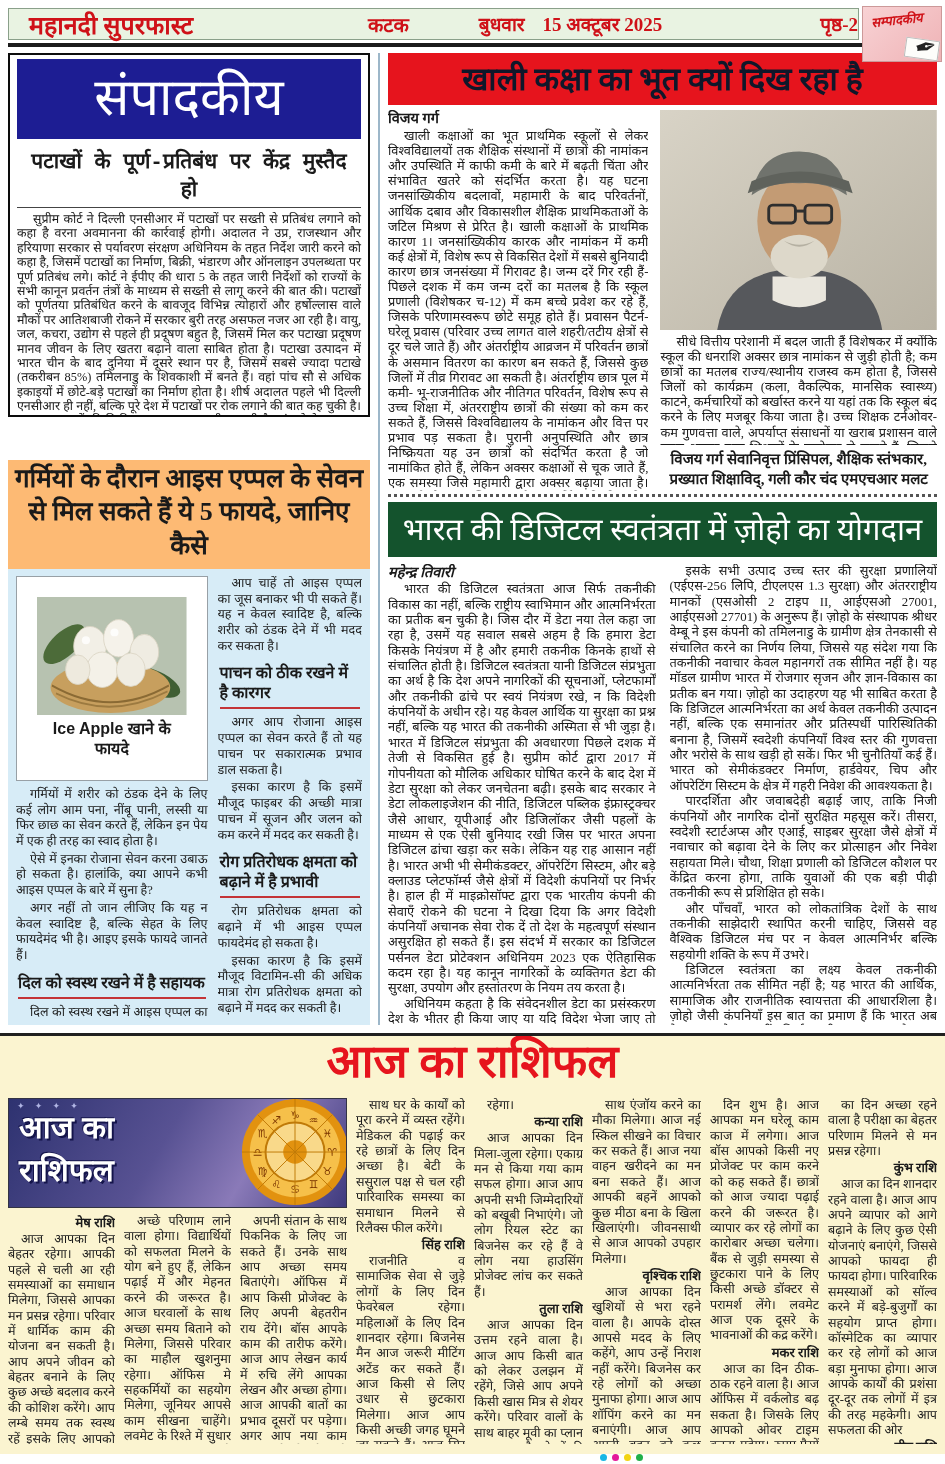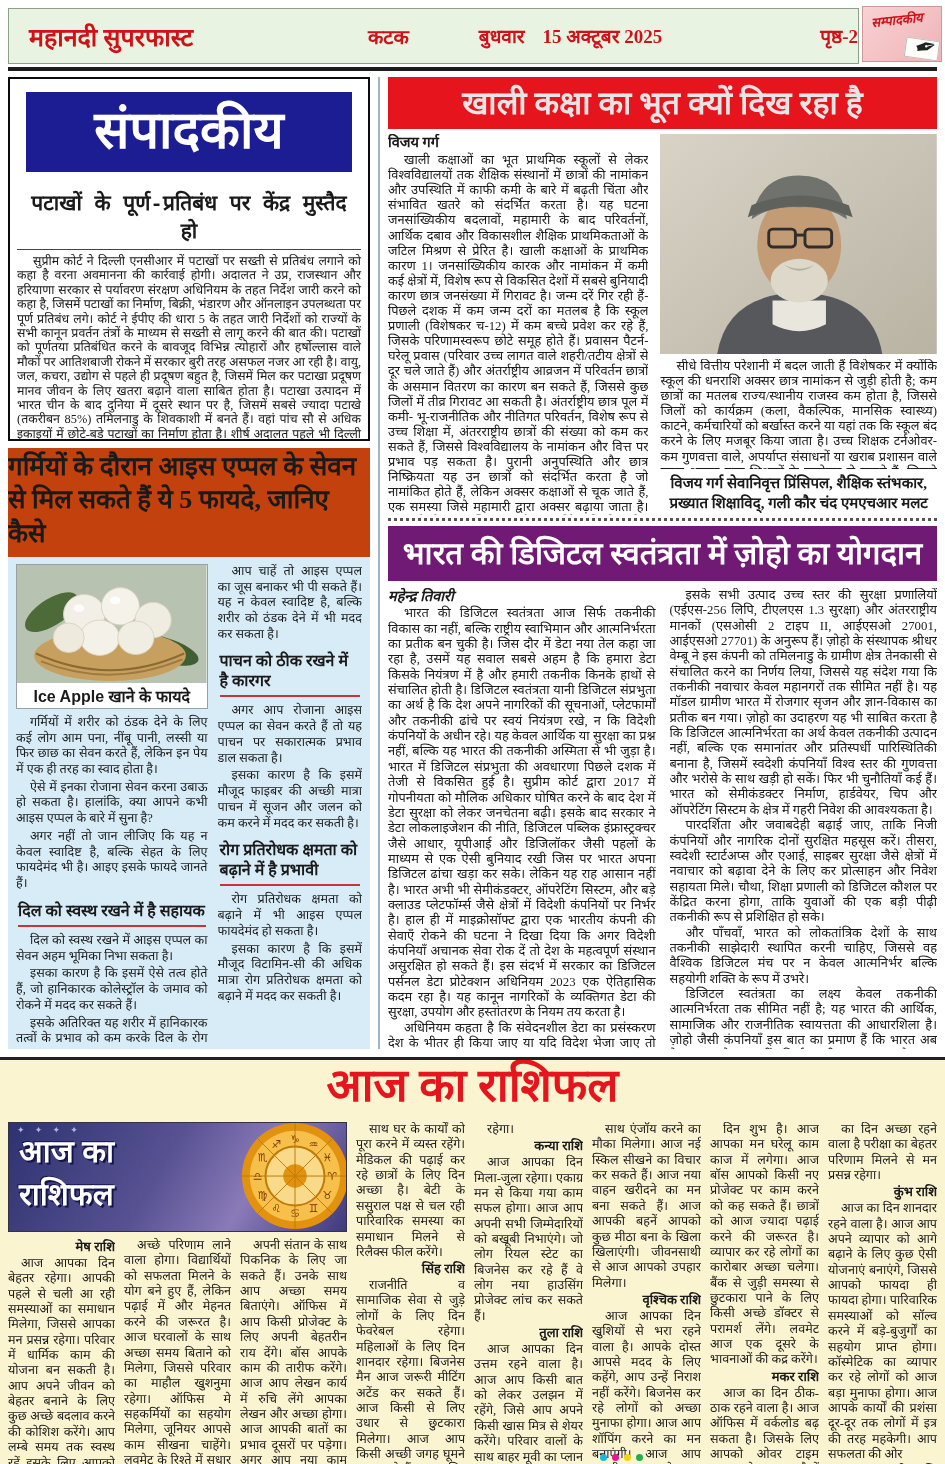--- a/index.html
+++ b/index.html
@@ -1,21 +1,21 @@
 <!DOCTYPE html>
 <html><head>
 <meta charset="utf-8">
 <style>
   * { margin:0; padding:0; box-sizing:border-box; }
   html,body { background:#ffffff; }
   body { width:945px; height:1464px; position:relative; overflow:hidden;
          font-family:"Liberation Serif","DejaVu Serif",serif; color:#1a1a1a; }
 
   
-  .masthead { margin:8px 86px 0 8px; height:56px; background:#e9f3e2;
+  .masthead { margin:8px 86px 0 8px; height:32px; background:#e9f3e2;
               border:1px solid #8aa08a; display:flex; align-items:center; color:#cf1118; }
   .mh-name { font-size:25px; font-weight:bold; padding-left:20px; }
   .mh-city { font-size:20px; font-weight:bold; margin-left:175px; }
   .mh-day  { font-size:19px; font-weight:bold; margin-left:70px; }
   .mh-date { font-size:19px; font-weight:bold; margin-left:18px; }
   .mh-page { font-size:19px; font-weight:bold; margin-left:auto; padding-right:0; }
   .corner { position:absolute; top:6px; right:3px; width:80px; height:56px;
             background:linear-gradient(135deg,#f8d2d4,#efb3b6); border:1px solid #c99;
             overflow:hidden; }
   .corner-label { display:block; color:#d01218; font-weight:bold; font-style:italic;
@@ -27,60 +27,60 @@
   .top-rule { height:4px; background:#1c1c1c; margin:3px 8px 0 8px; }
 
   
   .columns-wrap { display:flex; gap:8px; margin:6px 8px 0 8px; height:972px; }
   .strip-left  { width:362px; display:flex; flex-direction:column; }
   .strip-sep   { width:0; border-left:2px solid #9db7c9; }
   .strip-right { flex:1; display:flex; flex-direction:column; min-width:0; }
 
   
   .editorial-box { height:364px; border:2px solid #0c0c0c; padding:4px 7px; overflow:hidden; background:#fff; }
-  .ed-banner { background:#1d1d93; color:#fff; text-align:center; font-weight:bold;
-               font-size:52px; line-height:78px; height:80px; margin:9px; }
+  .ed-banner { background:#1d1d93; color:#fff; text-align:center; font-weight:normal;
+               font-size:52px; line-height:78px; height:80px; margin:0; }
   .ed-headline { font-size:21px; font-weight:bold; text-align:center; padding:7px 0 5px;
                  border-bottom:1px solid #444; margin-bottom:4px;font-family:Liberation Mono, monospace; }
   .ed-body { font-size:12.4px; line-height:1.16; text-align:justify; }
   .ed-body .flow-p { text-indent:16px; }
 
   
   .ice { flex:1; margin-top:7px; display:flex; flex-direction:column; overflow:hidden; }
-  .ice-headline { font-size:26px; line-height:1.28; font-weight:bold; text-align:left;
-                  padding:2px 0 7px; background:#c2410c; }
+  .ice-headline { font-size:26px; line-height:1.28; font-weight:bold; text-align:center;
+                  padding:2px 0 7px; background:#fdba74;margin-top:36px; }
   .ice-content { background:#d7ecf7; flex:1; padding:7px 8px; display:flex; gap:10px; overflow:hidden; }
   .ice-col { overflow:hidden; font-size:12.6px; line-height:1.25; text-align:justify; }
   .ice-col1 { width:57%; } .ice-col2 { width:43%; }
-  .ice-fig { border:1px solid #98a0a6; background:#fff; padding:0; margin-bottom:6px; }
+  .ice-fig { border:1px solid #98a0a6; background:#fff; padding:20px; margin-bottom:6px; }
   .ice-img { display:block; width:100%; height:118px; }
   .ice-cap { text-align:center; font-weight:bold; font-size:16px; padding:4px 0 1px;
              font-family:"Liberation Sans",sans-serif; }
   .ice .flow-p { text-indent:14px; margin-bottom:2px; }
   .ice .flow-h { font-weight:bold; font-size:16px; text-align:left; margin:9px 2px 6px;
                  padding-bottom:4px; border-bottom:2px solid #c43438; }
 
   
   .article-main { height:444px; display:flex; flex-direction:column; overflow:hidden; }
-  .red-banner { background:#e6141d; color:#e5e5e5; font-size:32px; font-weight:bold;
+  .red-banner { background:#e6141d; color:#0f172a; font-size:32px; font-weight:bold;
                 text-align:center; padding:3px 0 6px; }
   .am-body { flex:1; display:flex; gap:12px; margin-top:5px; overflow:hidden; }
   .am-col { font-size:12.8px; line-height:1.18; text-align:justify; overflow:hidden; }
   .am-col1 { width:48.5%; }
   .am-col2 { width:51.5%; display:flex; flex-direction:column; }
   .am-byline { font-weight:bold; font-size:14.5px; margin-bottom:2px; }
   .am-col .flow-p { text-indent:16px; }
   .am-photo { width:100%; height:220px; margin-bottom:5px; }
   .am-flow2 { flex:1; overflow:hidden; }
   .am-footer { font-weight:bold; font-size:15px; text-align:center; padding:5px 4px 2px; line-height:1.3; }
   .dotted-rule { border-top:3px dotted #555; margin-top:3px; }
 
   
   .zoho { flex:1; margin-top:5px; display:flex; flex-direction:column; overflow:hidden; }
-  .blue-banner { background:#701a75; color:#fff; font-size:31px; font-weight:bold;
+  .blue-banner { background:#14532d; color:#fff; font-size:31px; font-weight:normal;
                  text-align:center; padding:5px 0 8px; }
   .zoho-body { flex:1; display:flex; gap:14px; margin-top:7px; overflow:hidden; }
   .zoho-col { width:50%; font-size:12.8px; line-height:1.2; text-align:justify; overflow:hidden; }
   .zoho-byline { font-weight:bold; font-size:14.5px; margin-bottom:1px;font-style:italic; }
   .zoho .flow-p { text-indent:16px; }
 
   
   .horoscope { margin-top:8px; border-top:3px solid #202020; background:#fbf4d0;
                height:421px; overflow:hidden; position:relative; }
   .horo-title { color:#e6141d; font-size:46px; font-weight:bold; text-align:center;

